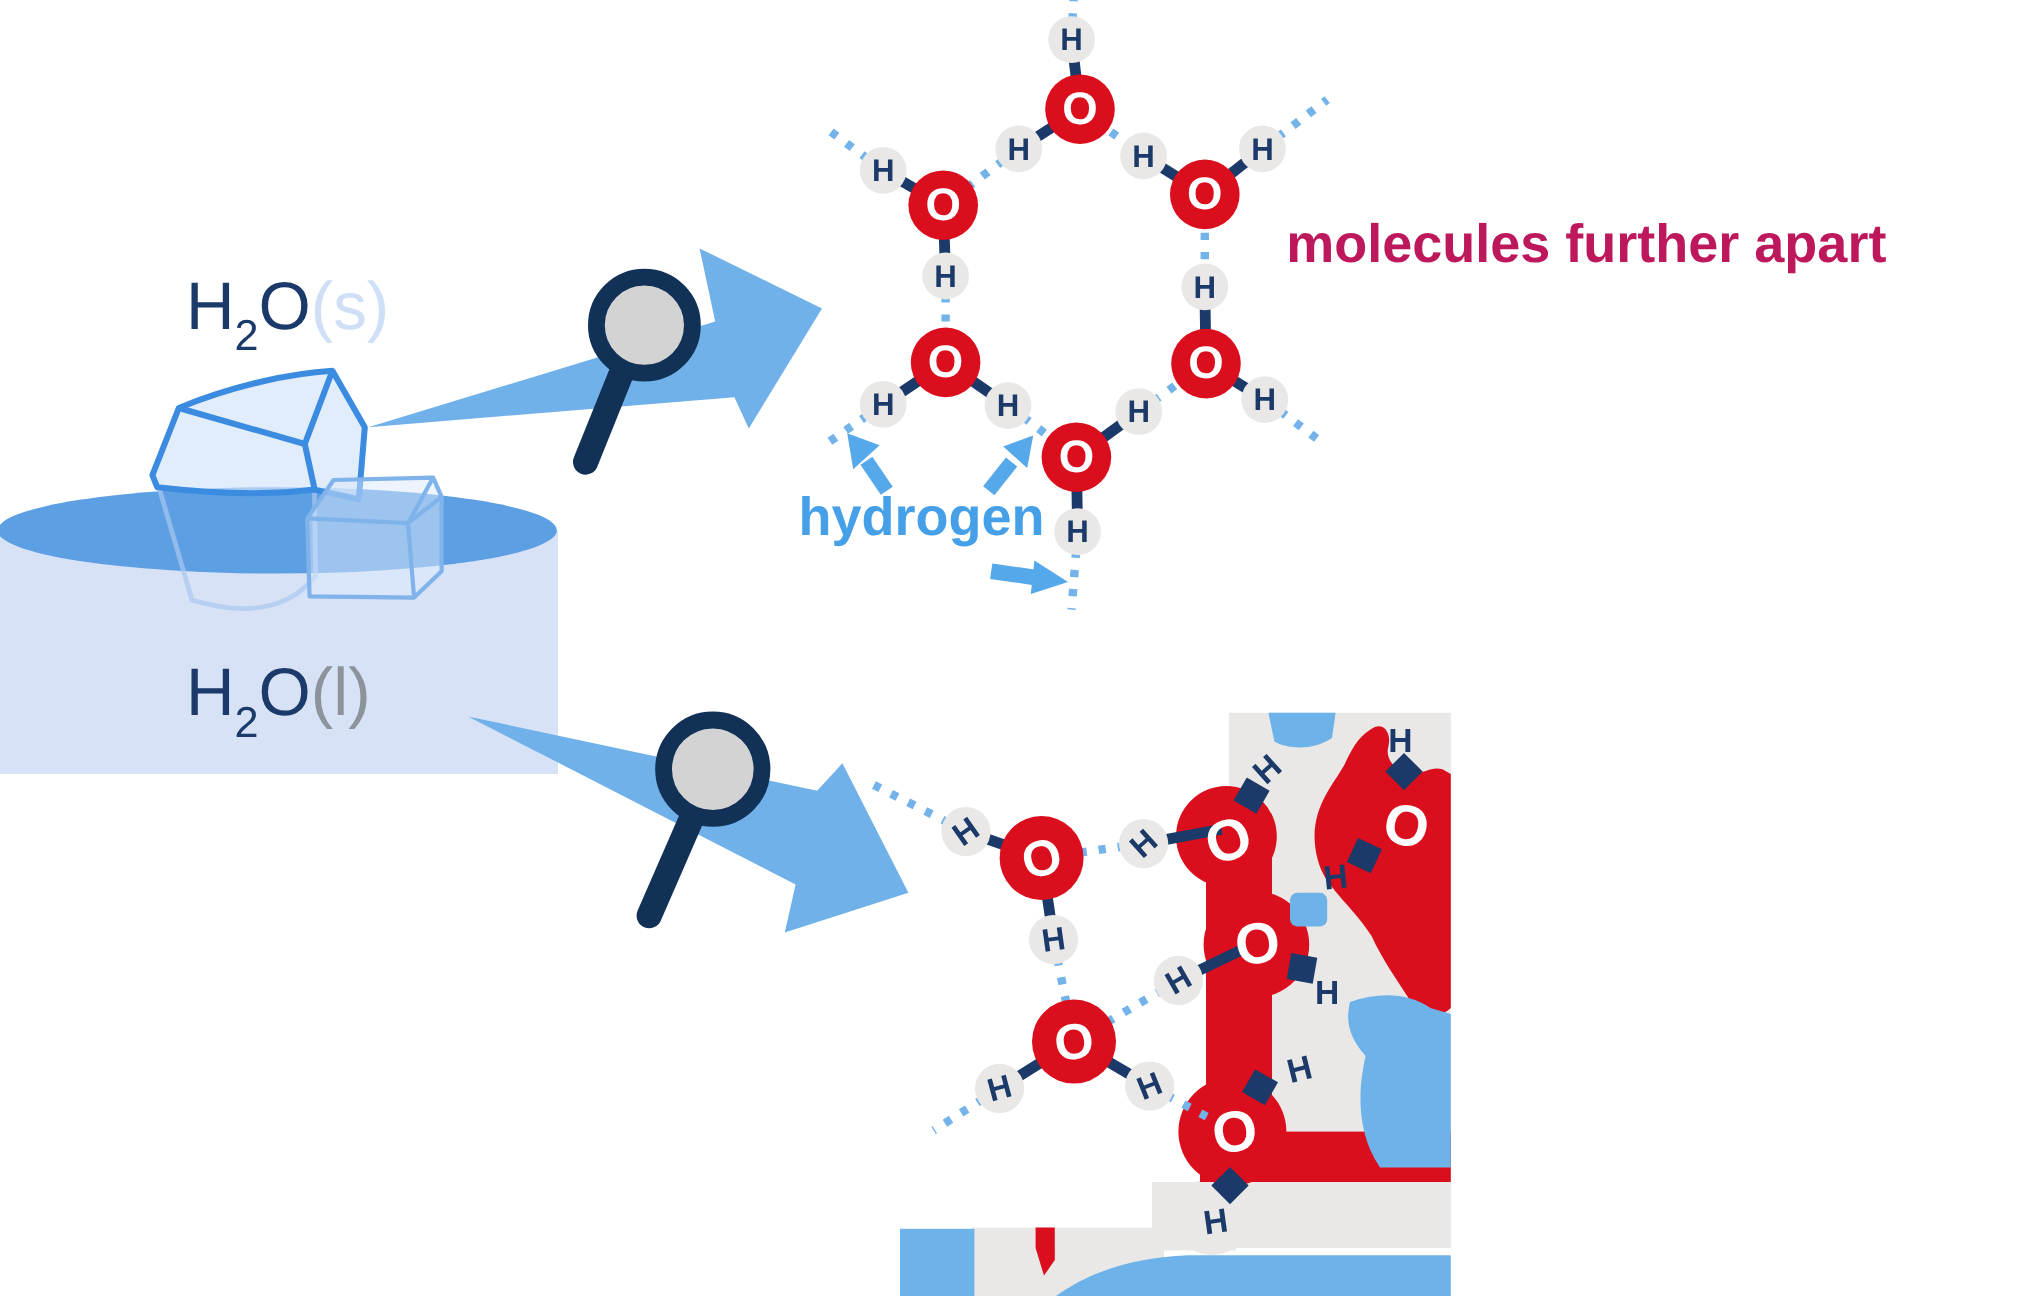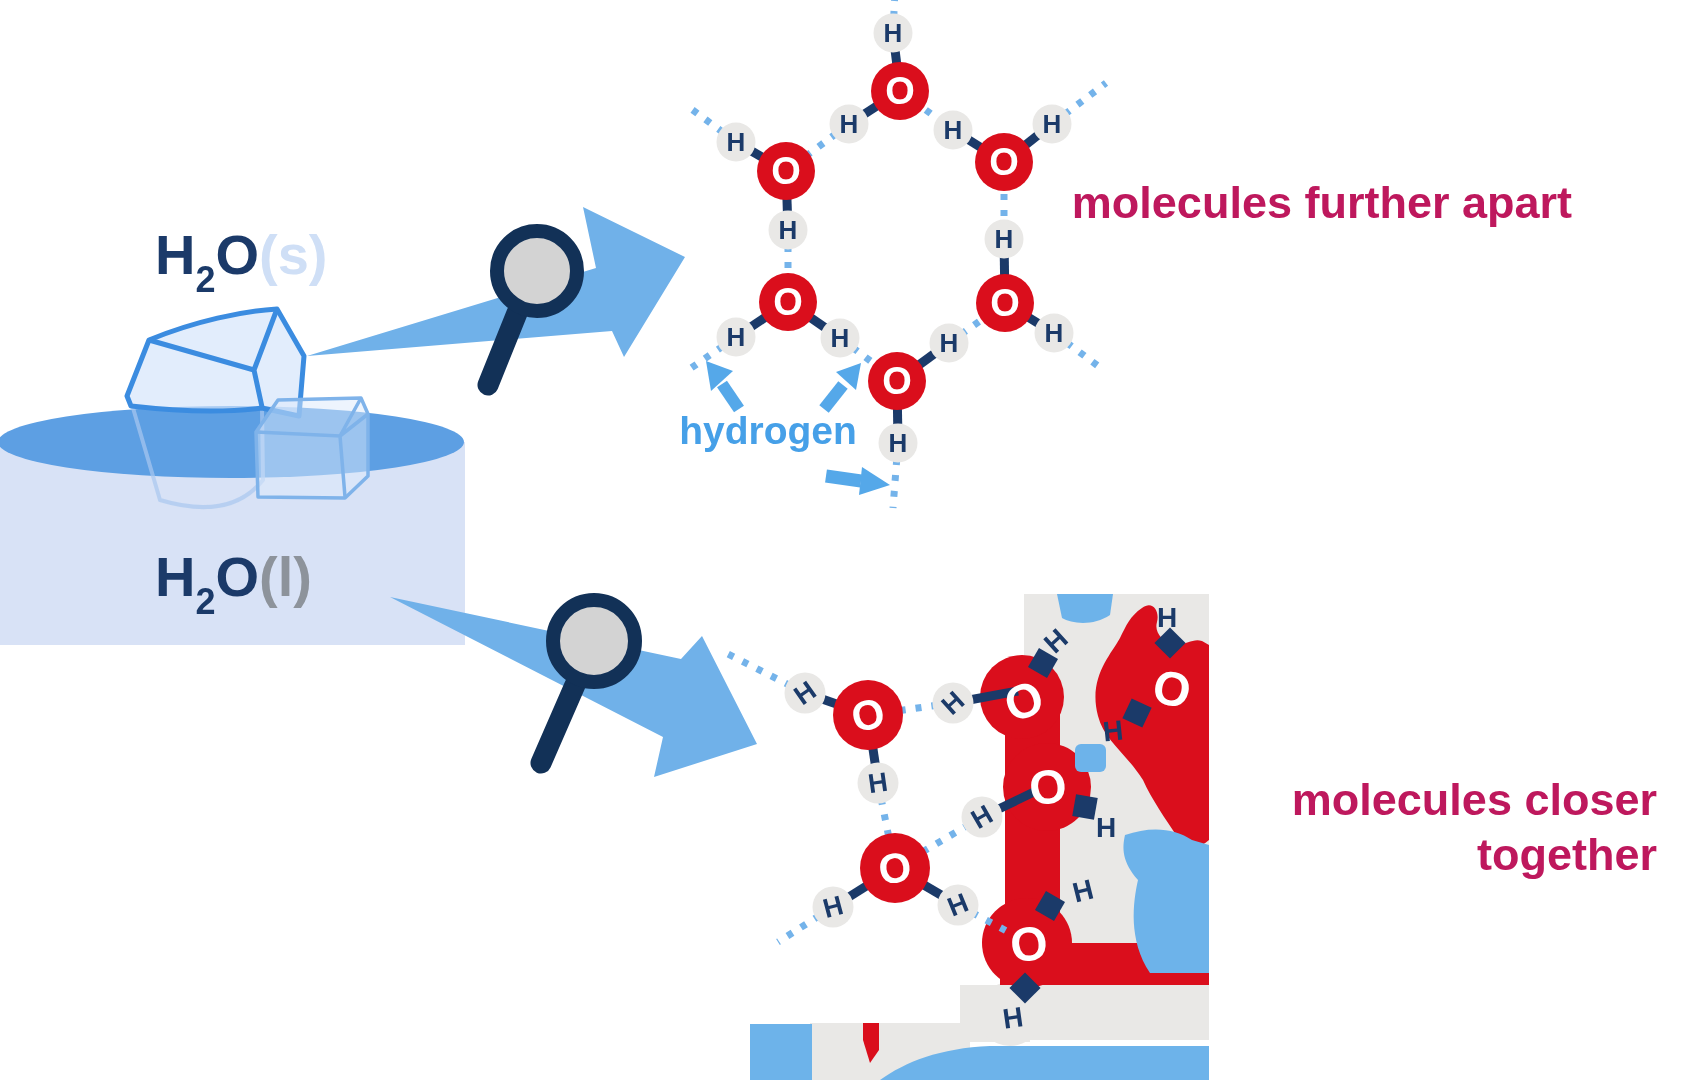--- a/index.html
+++ b/index.html
@@ -11,25 +11,25 @@
   .cbond{stroke:#1b3a69;stroke-width:9;fill:none}
   .oatom{fill:#da0e1c}
   .hatom{fill:#e9e8e6}
   text.atom{text-anchor:middle;dominant-baseline:central;font-weight:bold;
             font-family:"Liberation Sans",sans-serif}
   .otext{fill:#ffffff}
   .htext{fill:#1b3a69}
   
   .caption{position:absolute;color:#be185d;font-weight:bold;font-size:45px;
            line-height:55px;text-align:right;letter-spacing:0px}
-  .formula{position:absolute;color:#1b3a69;font-weight:bold;font-size:56px}
+  .formula{position:absolute;color:#1b3a69;font-weight:normal;font-size:56px}
   .formula sub{font-size:36px;position:relative;top:6px}
   .state-s{color:#cfdff6}
   .state-l{color:#8d939b}
-  .hb-label{position:absolute;color:#46a0e8;font-weight:bold;font-size:39px;
+  .hb-label{position:absolute;color:#46a0e8;font-weight:bold;font-size:45px;
             line-height:50px;text-align:center}
 </style>
 </head>
 <body>
 
 <svg width="1681" height="1080" viewBox="0 0 1681 1080">
 
   <g>
     <rect x="0" y="442" width="465" height="203" fill="#d8e2f6"></rect>
     <ellipse cx="231" cy="442" rx="233" ry="36" fill="#5d9fe3"></ellipse>
@@ -219,18 +219,17 @@
 
 <div class="formula" id="h2o-l" style="left:155px;top:544px">
   <span>H</span><sub>2</sub><span>O</span><span class="state-l">(l)</span>
 </div>
 
 <div class="caption" style="left:1048px;top:175px;width:524px">
   <div>molecules further apart</div>
 </div>
 
 <div class="caption" style="left:1133px;top:772px;width:524px">
-  <div>molecules closer together</div>
 </div>
 
 <div class="hb-label" style="left:640px;top:406px;width:256px">
   <div>hydrogen</div>
 </div>
 
 </body></html>

